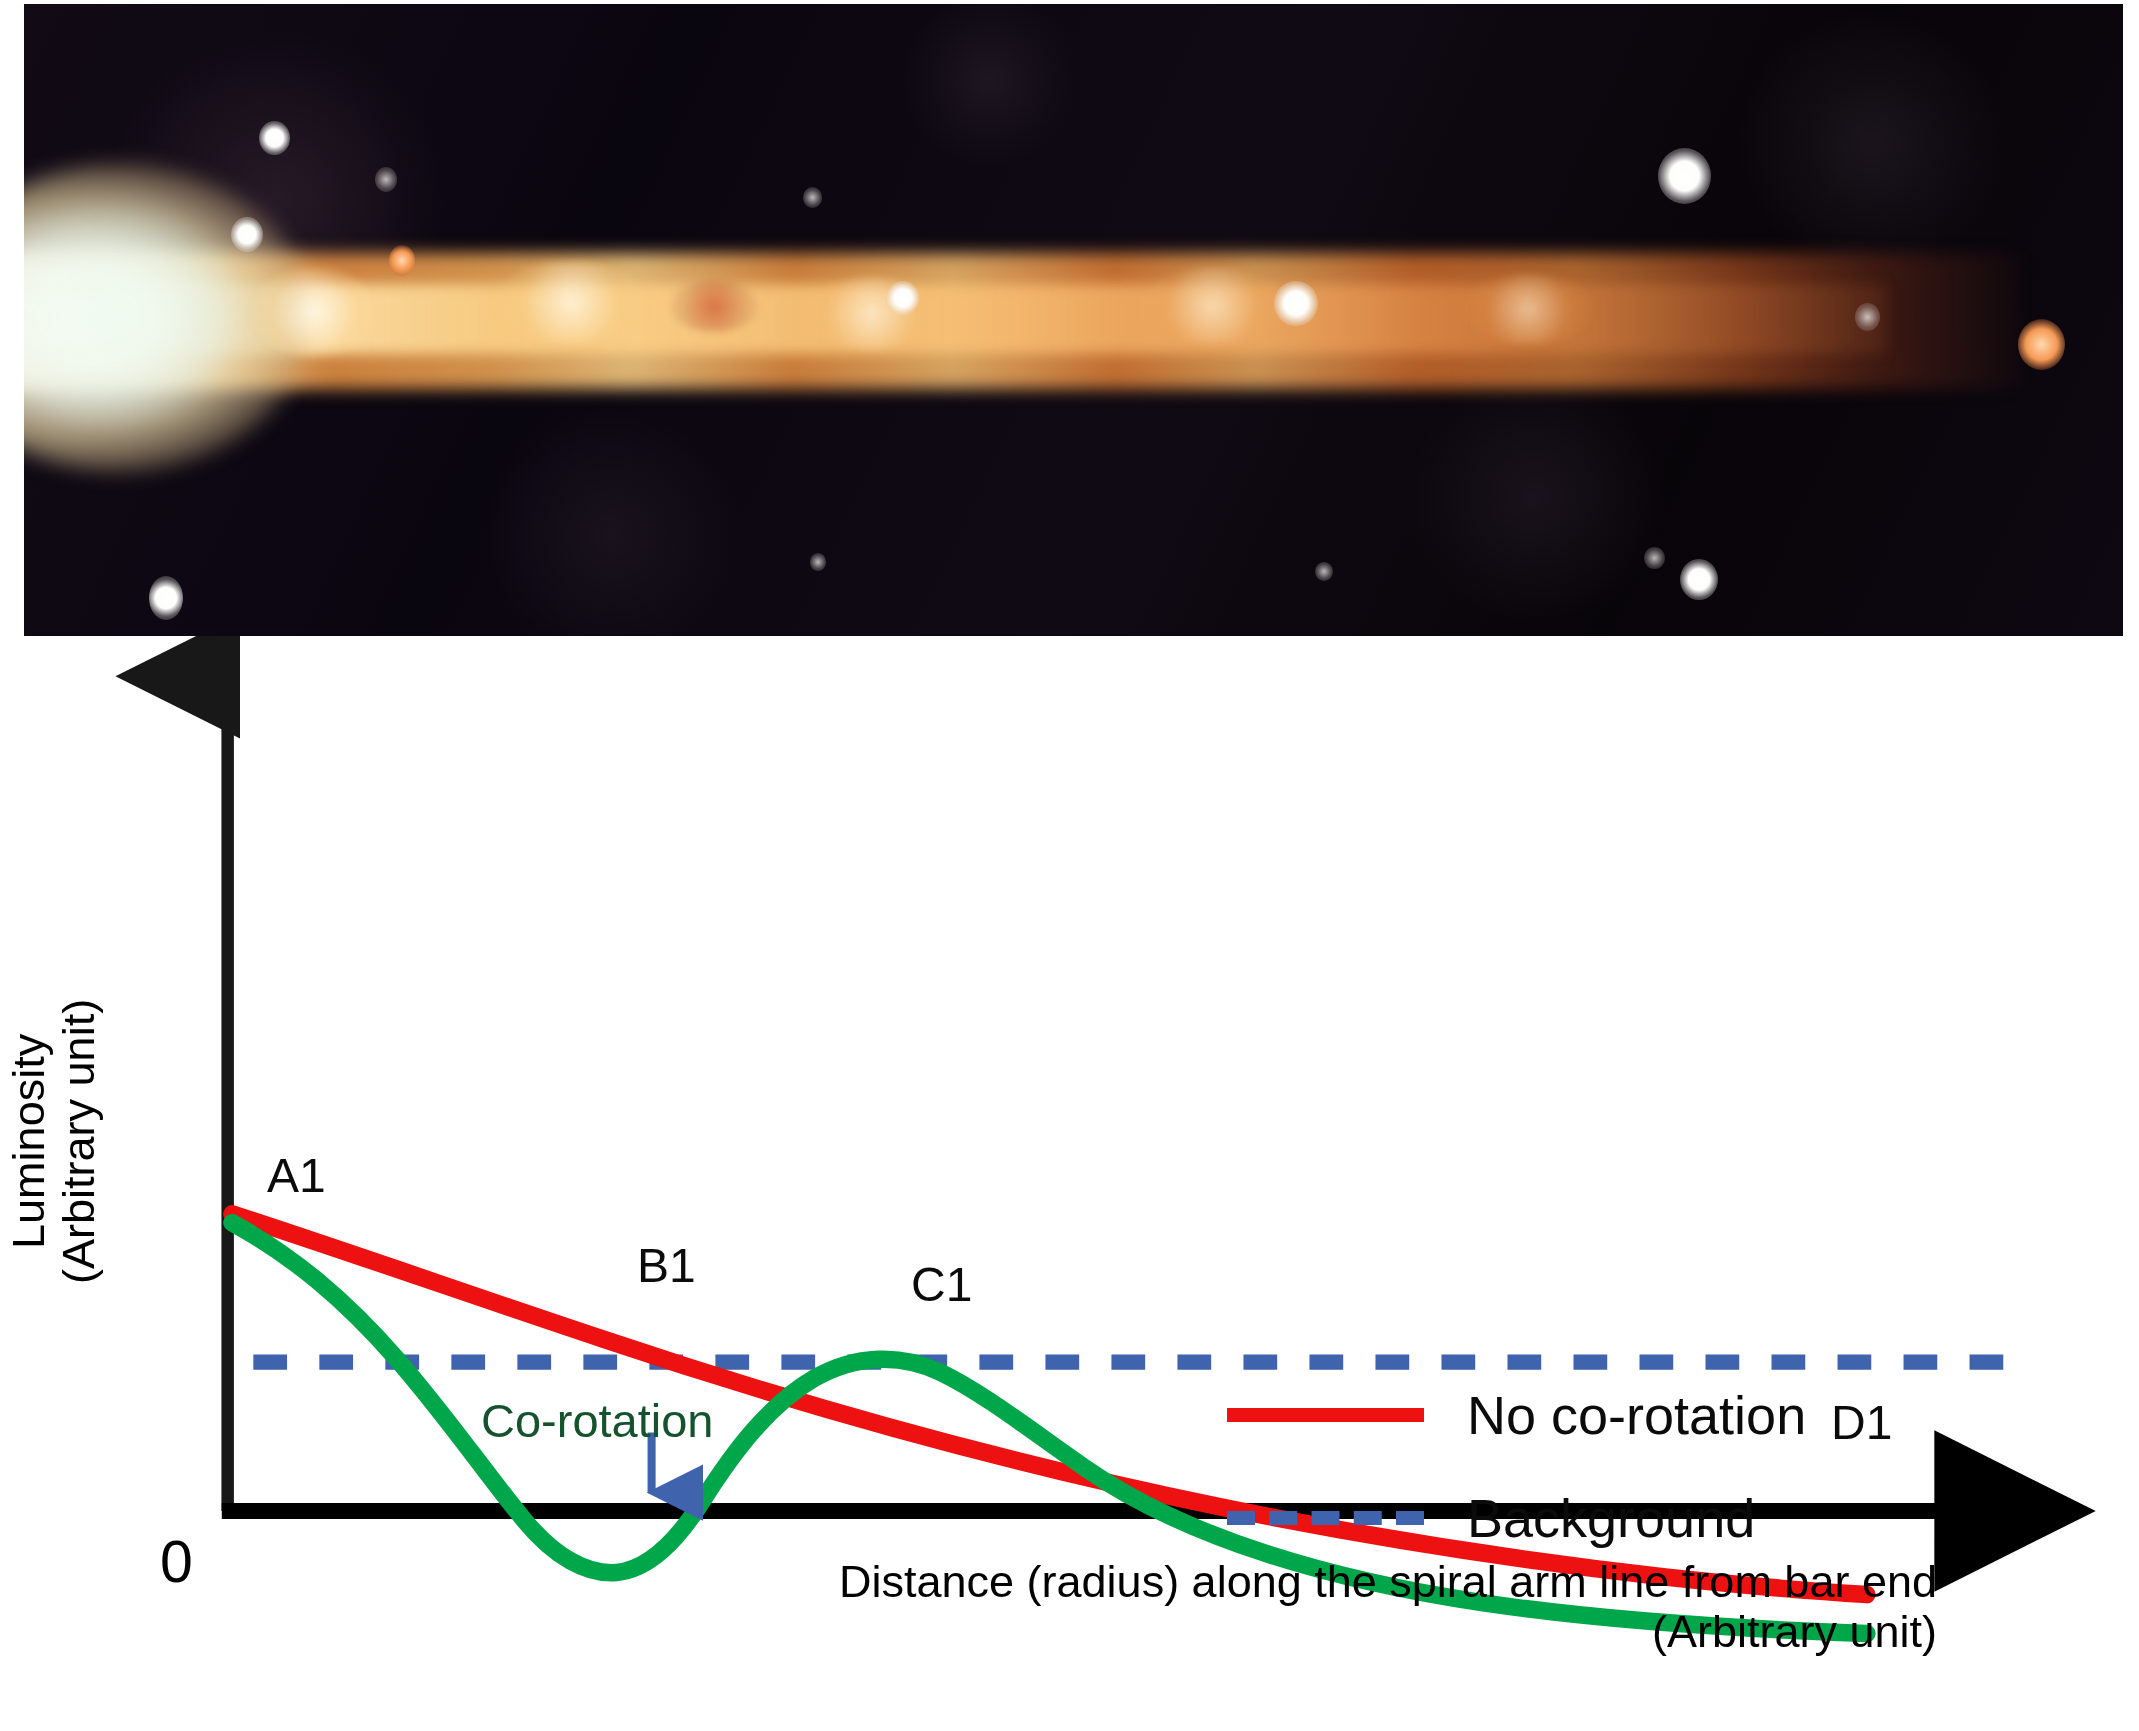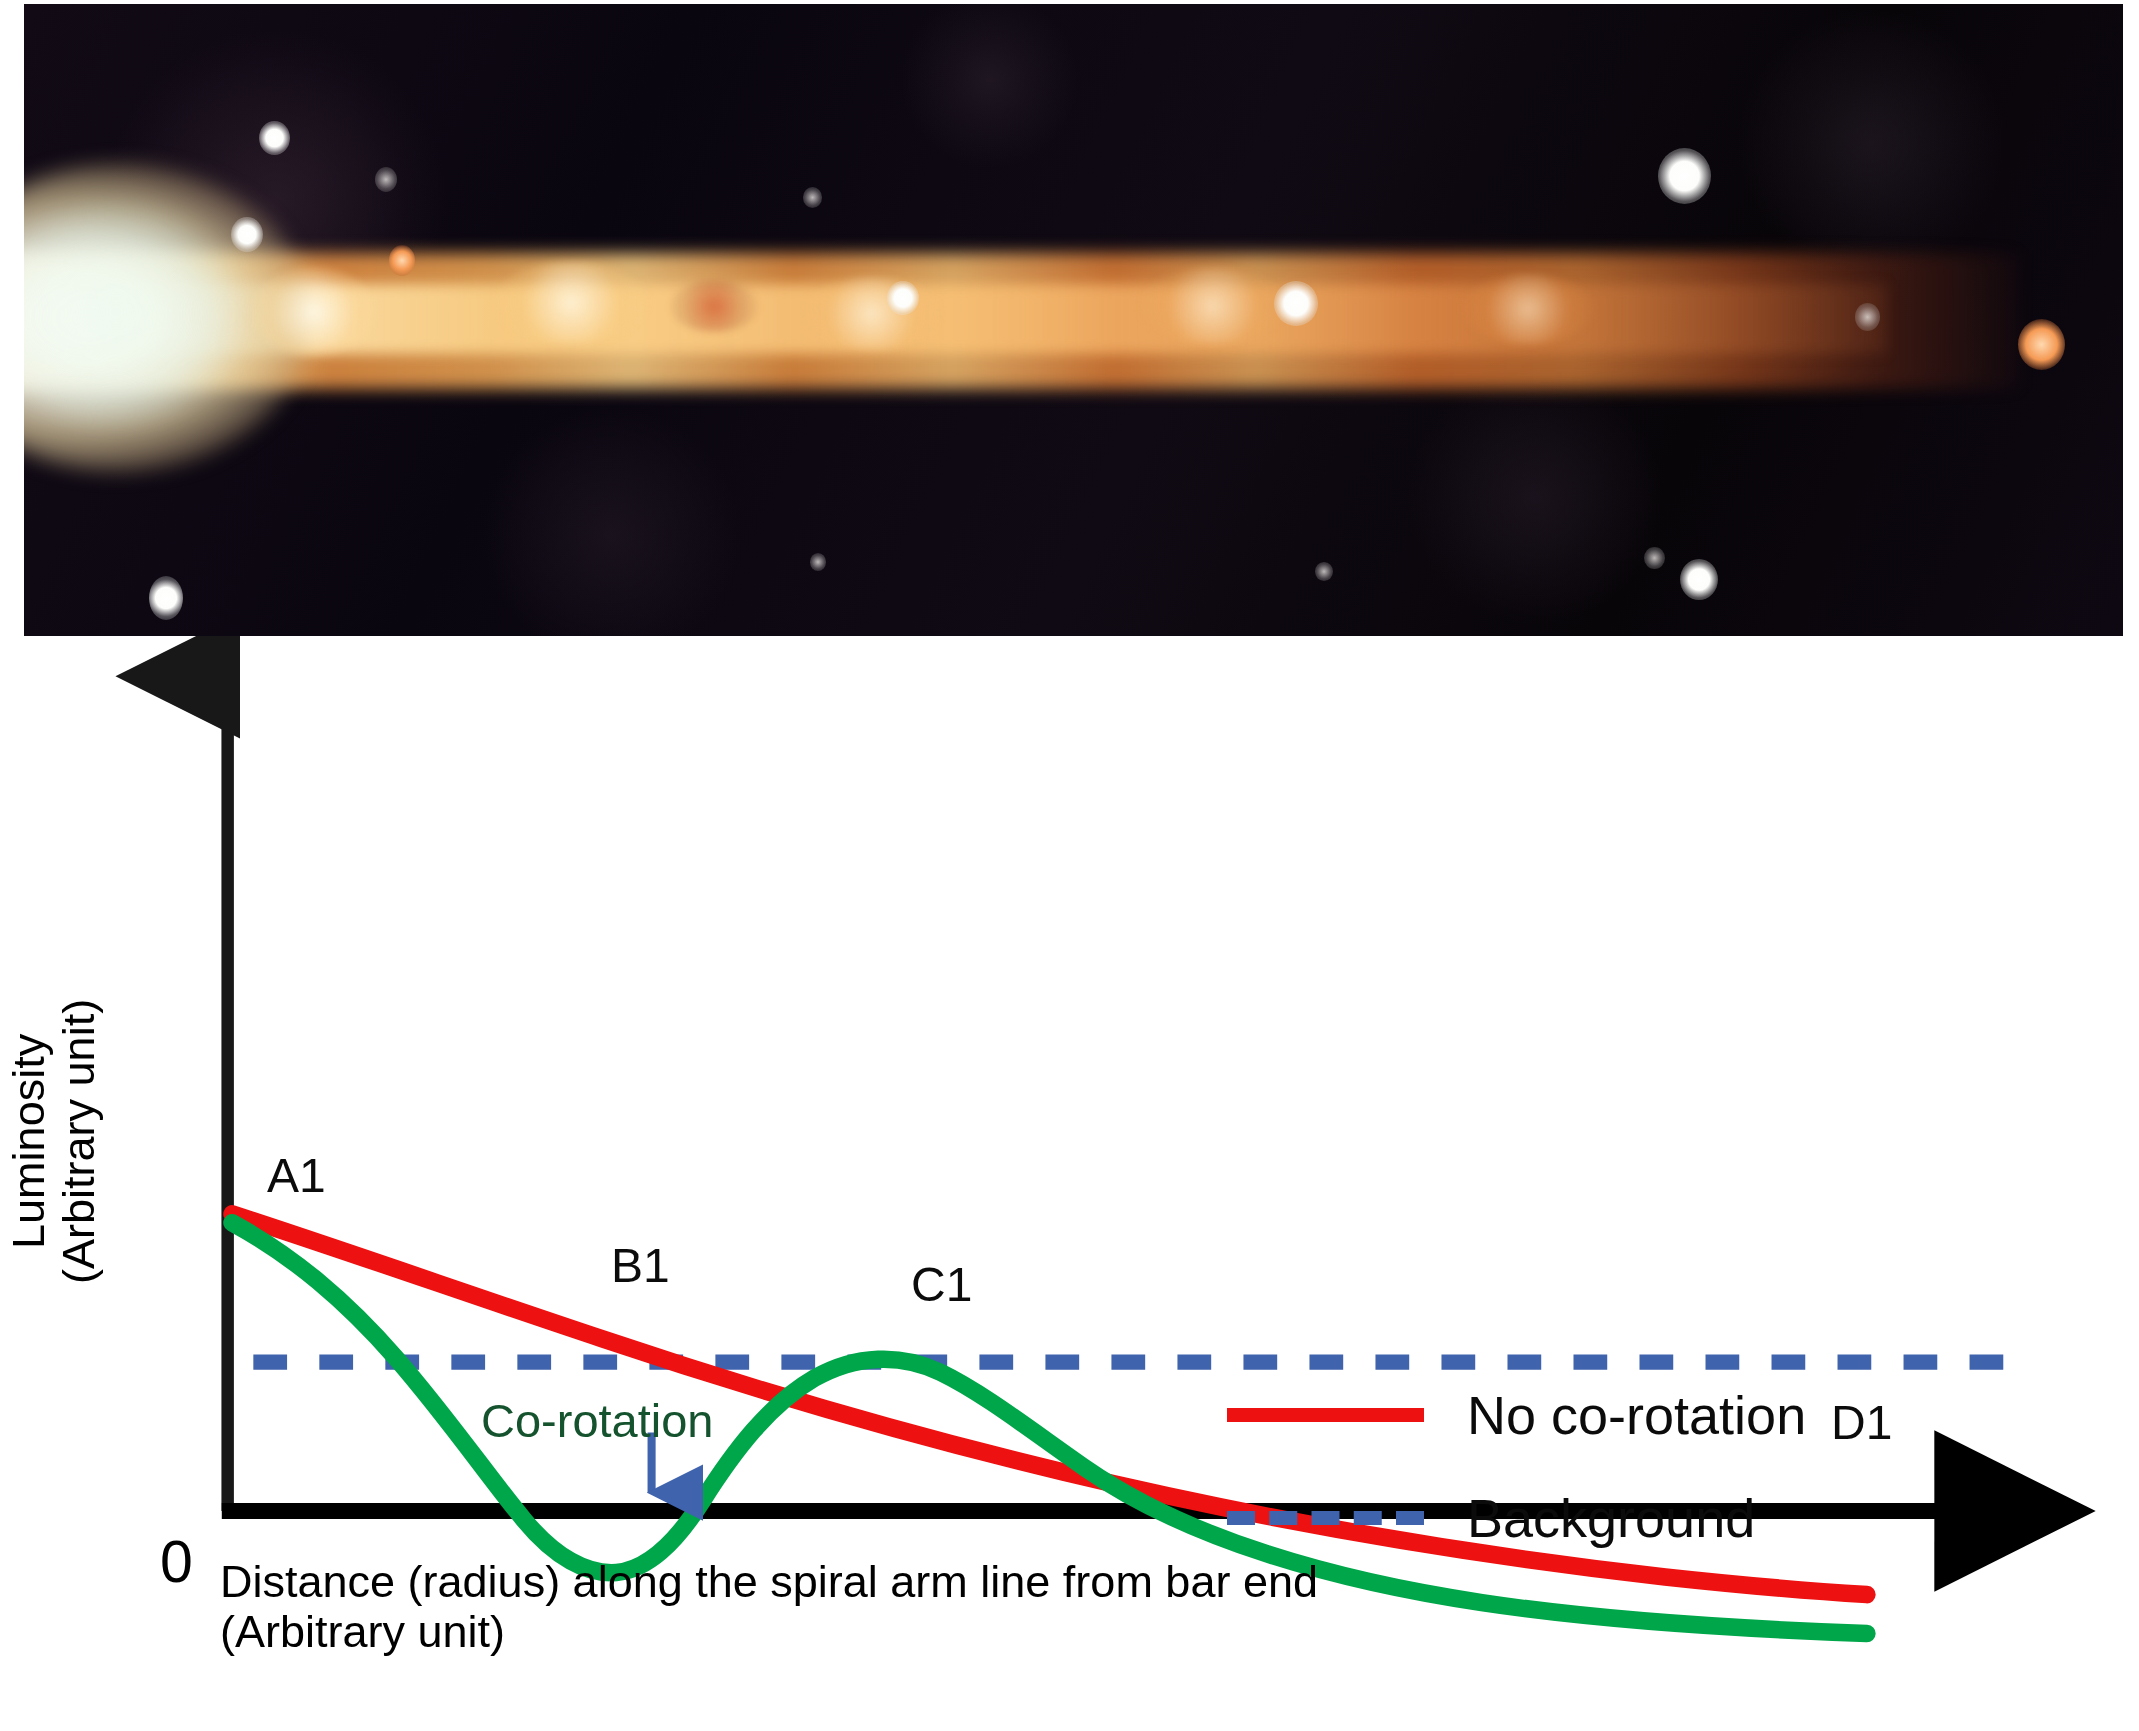--- a/index.html
+++ b/index.html
@@ -165,21 +165,21 @@
   #xlabel-wrap {
     position: absolute;
     left: 220px;
     top: 921px;
     width: 1717px;
     text-align: center;
   }
   #xlabel-wrap .axis-label {
     position: static;
     display: block;
-    text-align: left;
+    text-align: right;
   }
 
   .point-label {
     position: absolute;
     color: #0b0b0b;
     font-size: 48px;
     white-space: nowrap;
   }
   #origin-label {
     position: absolute;
@@ -311,21 +311,21 @@
     </div>
 
     <div id="xlabel-wrap">
       <span class="axis-label">Distance (radius) along the spiral arm line from bar end</span>
       <span class="axis-label">(Arbitrary unit)</span>
     </div>
 
     <div id="origin-label">0</div>
 
     <div class="point-label" style="left:267px;top:512px;">A1</div>
-    <div class="point-label" style="left:611px;top:602px;">B1</div>
+    <div class="point-label" style="left:637px;top:602px;">B1</div>
     <div class="point-label" style="left:911px;top:621px;">C1</div>
     <div class="point-label" style="left:1831px;top:759px;">D1</div>
 
     <div id="corotation-label">Co-rotation</div>
 
     <div id="legend">
 
       <div class="legend-row">
         <span class="legend-swatch" style="background:#ee1111;"></span>
         <span class="legend-text">No co-rotation</span>

